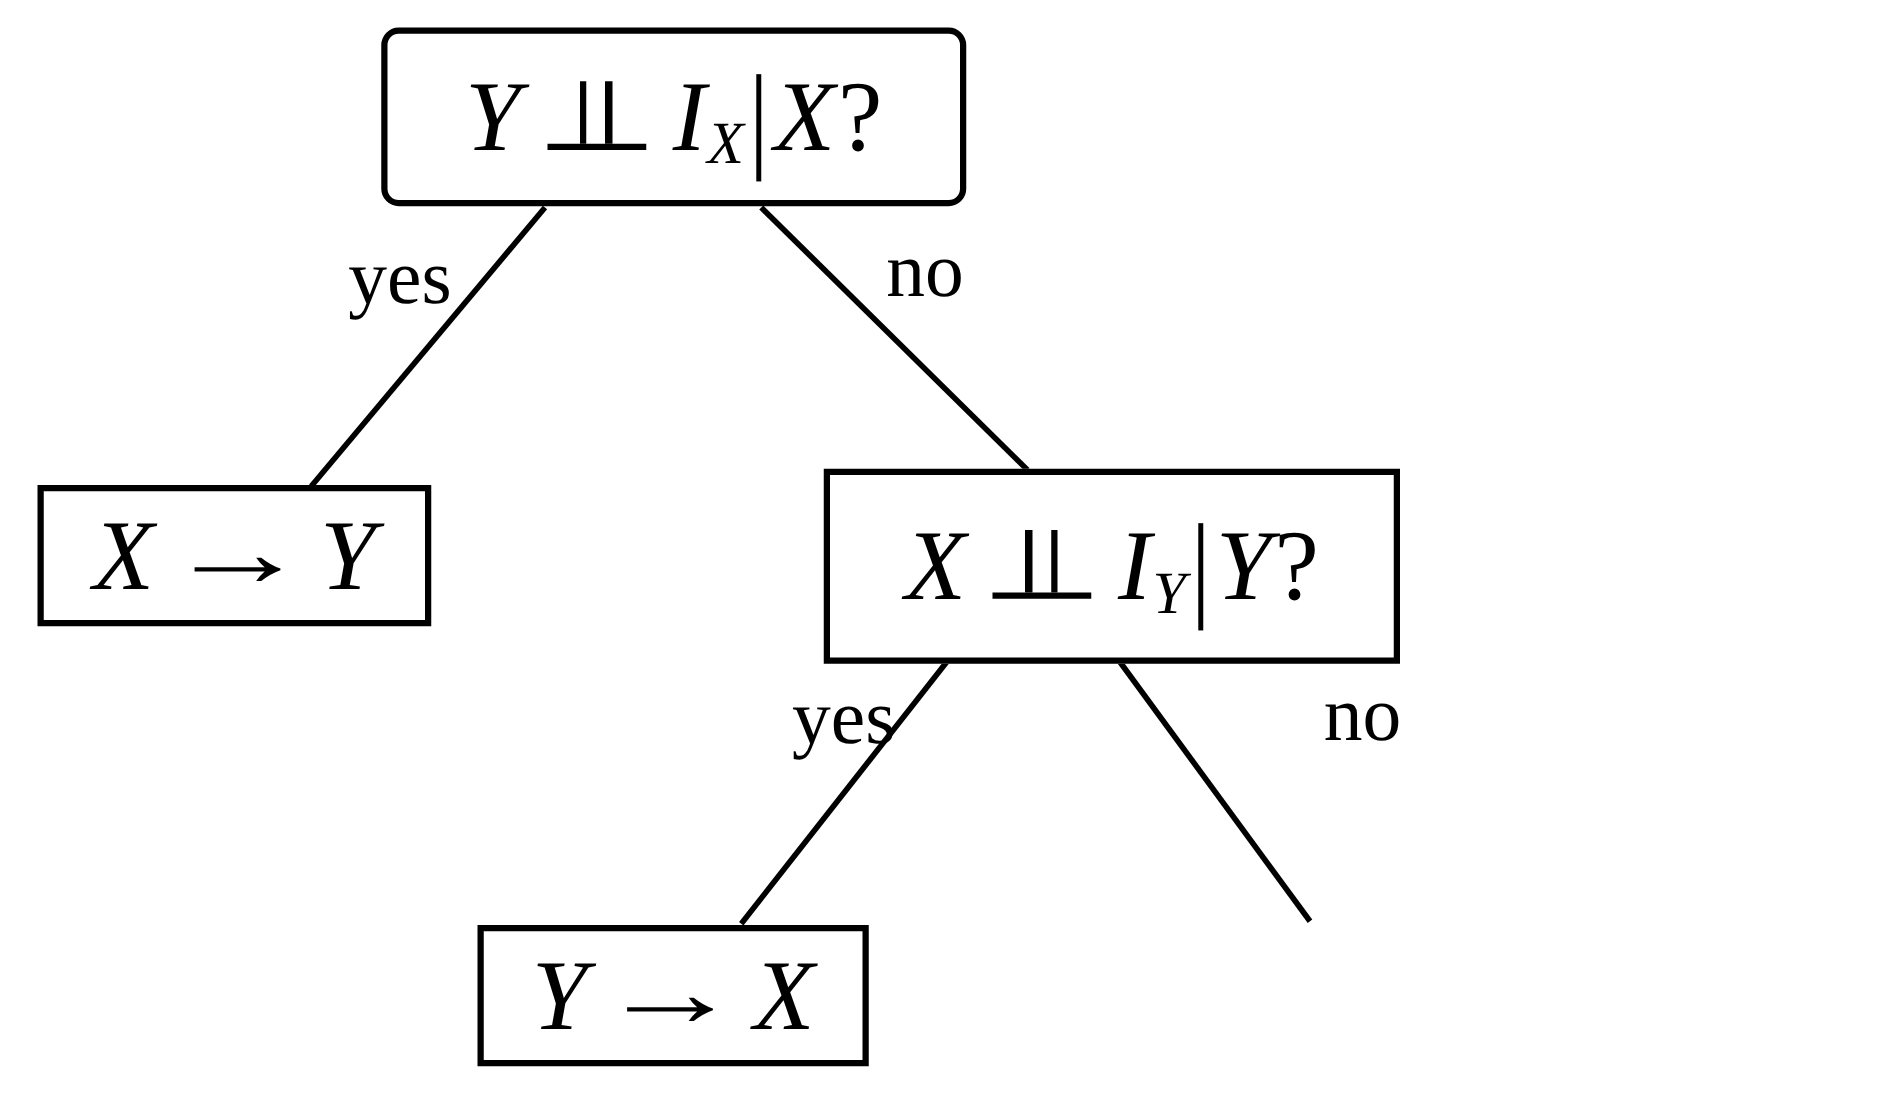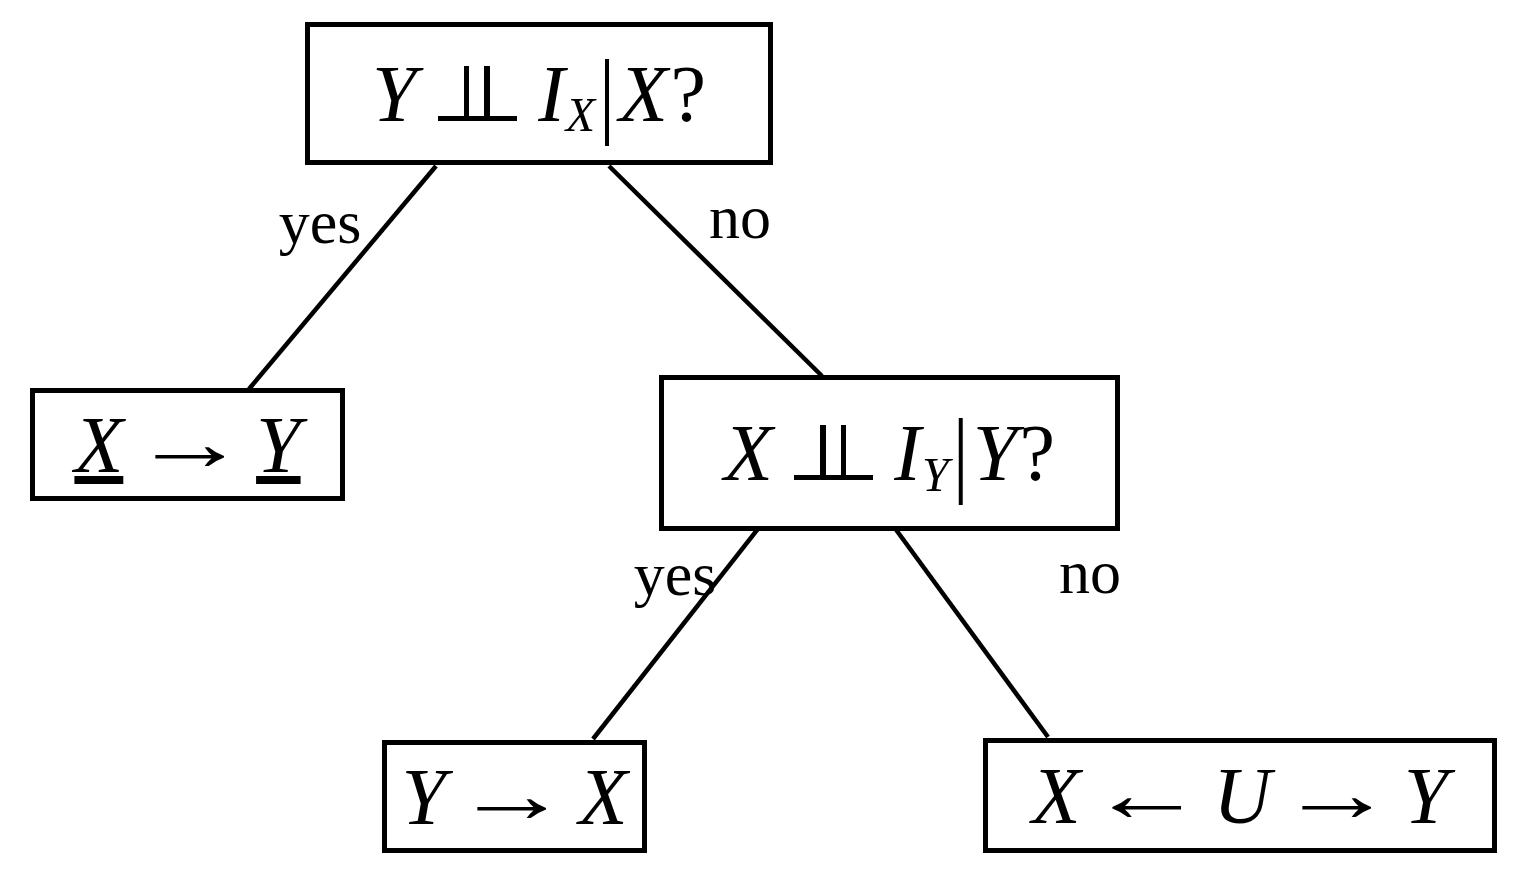--- a/index.html
+++ b/index.html
@@ -94,49 +94,44 @@
 
 <div class="stage">
 
   <svg class="edges-layer" viewBox="0 0 1521 890" xmlns="http://www.w3.org/2000/svg">
     <line x1="436" y1="166" x2="249" y2="389"></line>
     <line x1="609" y1="166" x2="822" y2="376"></line>
     <line x1="768" y1="516" x2="593" y2="739"></line>
     <line x1="886" y1="516" x2="1048" y2="737"></line>
   </svg>
 
-  <div class="node question" style="left:305px; top:22px; width:468px; height:143px;">
+  <div class="node question" style="left:305px; top:22px; width:468px; height:143px;border-radius:14px;">
     <div class="math">
       <span class="var">Y</span><span class="indep"></span><span class="var">I</span><span class="sub">X</span><span class="pipe">|</span><span class="var">X</span><span class="qmark">?</span>
     </div>
   </div>
 
   <div class="edge-label" style="left:320px; top:222px;">yes</div>
   <div class="edge-label" style="left:740px; top:217px;">no</div>
 
-  <div class="node answer" style="left:30px; top:388px; width:315px; height:113px;text-decoration:underline;">
+  <div class="node answer" style="left:30px; top:388px; width:315px; height:113px;">
     <div class="math">
       <span class="var">X</span><span class="arrow">→</span><span class="var">Y</span>
     </div>
   </div>
 
   <div class="node question" style="left:659px; top:375px; width:461px; height:156px;">
     <div class="math">
       <span class="var">X</span><span class="indep"></span><span class="var">I</span><span class="sub">Y</span><span class="pipe">|</span><span class="var">Y</span><span class="qmark">?</span>
     </div>
   </div>
 
   <div class="edge-label" style="left:675px; top:574px;">yes</div>
   <div class="edge-label" style="left:1090px; top:572px;">no</div>
 
-  <div class="node answer" style="left:382px; top:740px; width:265px; height:113px;">
+  <div class="node answer" style="left:382px; top:740px; width:313px; height:113px;">
     <div class="math">
       <span class="var">Y</span><span class="arrow">→</span><span class="var">X</span>
     </div>
   </div>
 
-  <div class="node answer" style="left:983px; top:738px; width:514px; height:115px;">
-    <div class="math">
-      <span class="var">X</span><span class="arrow">←</span><span class="var">U</span><span class="arrow">→</span><span class="var">Y</span>
-    </div>
-  </div>
 
 </div>
 
 </body></html>

